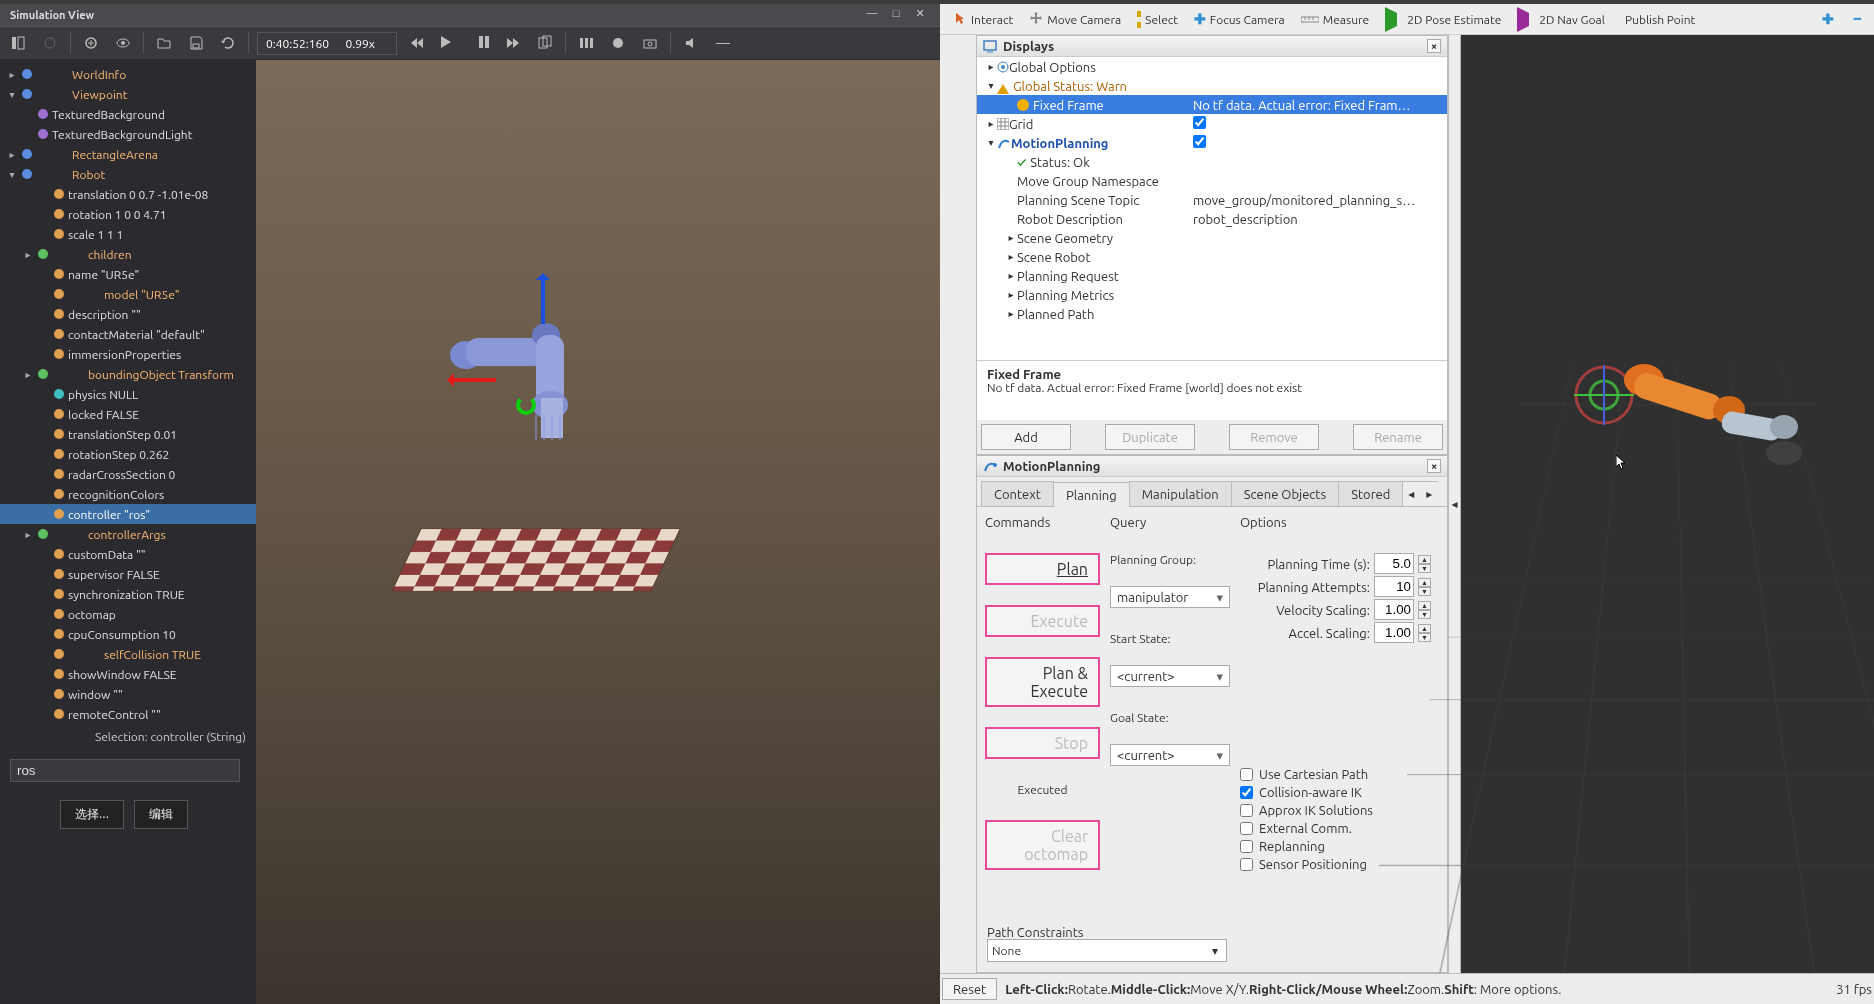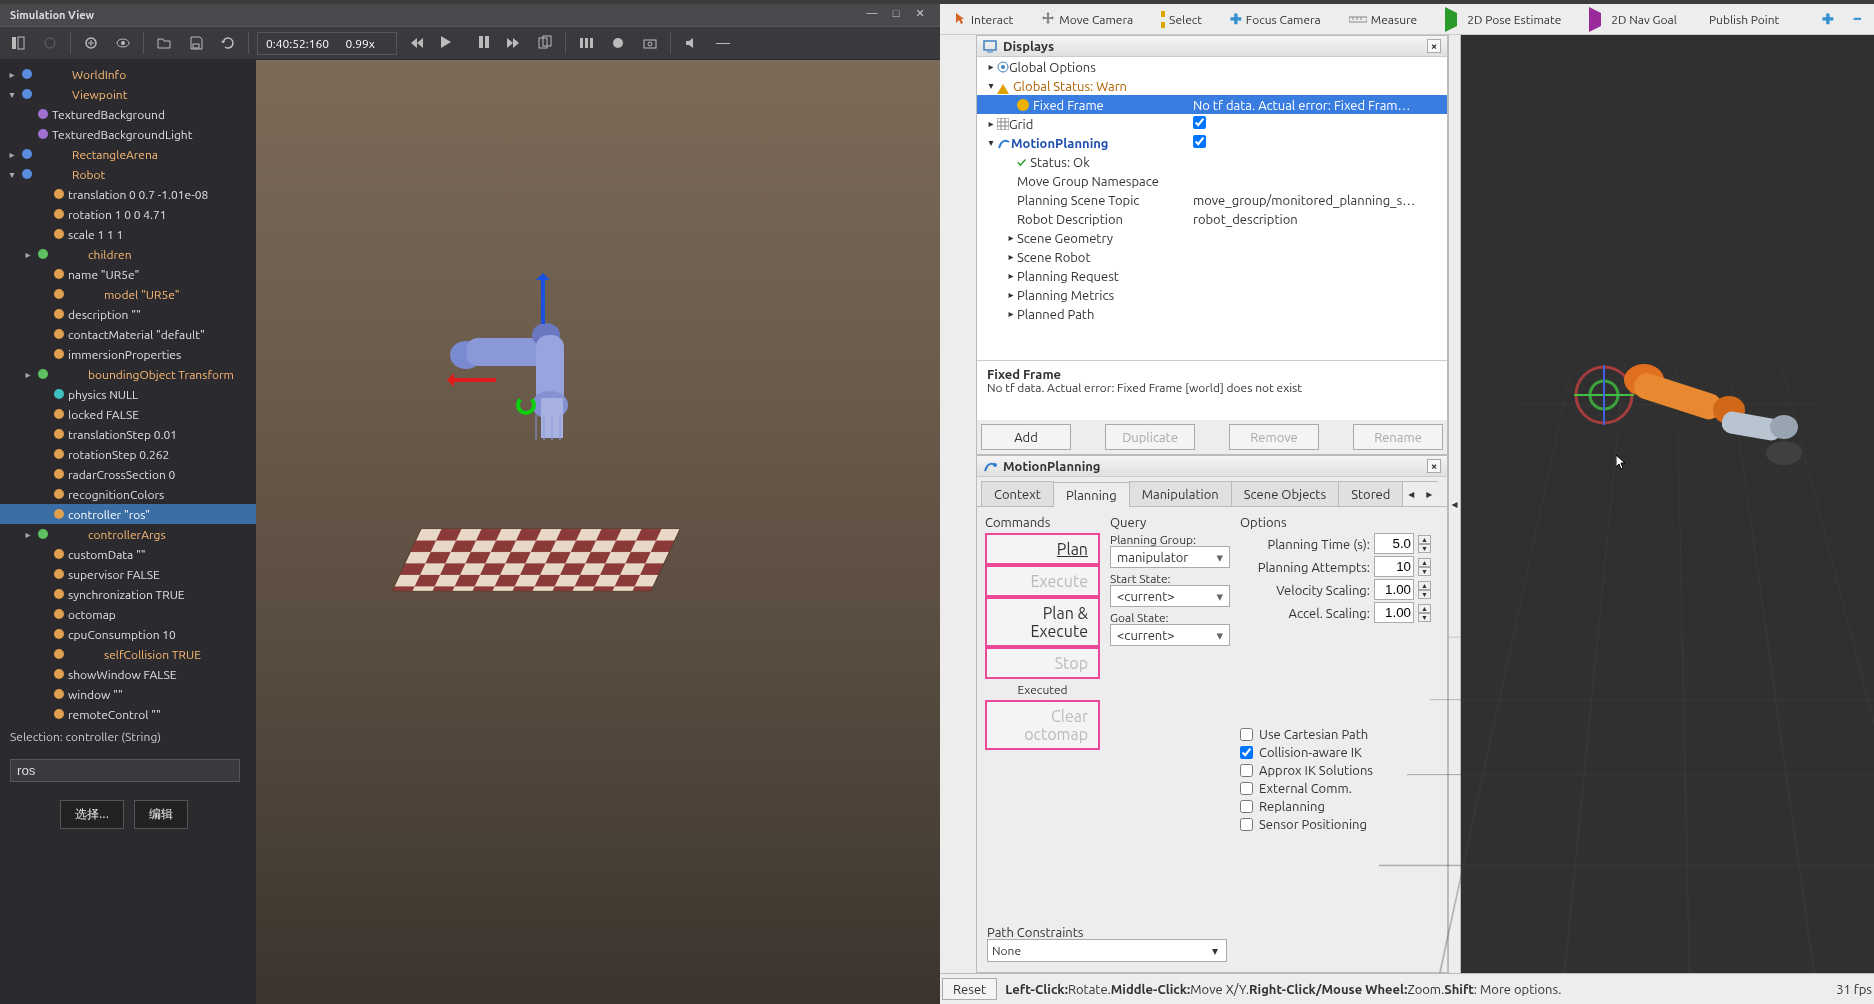--- a/index.html
+++ b/index.html
@@ -34,21 +34,21 @@
 .tw-bullet { width: 10px; height: 10px; border-radius: 50%; background: #888; margin: 0 4px; flex-shrink: 0; }
 .bullet-blue { background: #5a8de0; }
 .bullet-teal { background: #3ec0c0; }
 .bullet-purple { background: #a070d0; }
 .bullet-green { background: #5cc060; }
 .bullet-orange { background: #e0a050; }
 .tw-label { font-size: 12px; }
 .teal-txt { color: #fdba74; margin-left: 36px; }
 .white-txt { color: #e0e0e0; }
 
-.tree-footer { padding: 6px 10px; color: #ccc; font-size: 12px; }
+.tree-footer { padding: 6px 10px; color: #ccc; font-size: 12px; text-align: right; }
 .field-input { width: 230px; background: #3a3a3e; border: 1px solid #555; color: #ddd; padding: 3px 6px; margin: 10px; }
 .tree-btns { display: flex; gap: 10px; padding: 8px 10px 14px 60px; }
 .webots-btn { background: #222; color: #eee; border: 1px solid #555; padding: 5px 14px; font-size: 12px; }
 
 .viewport-3d { flex: 1; background: linear-gradient(#7b6a58 0%, #6d5d4c 30%, #5a4e41 60%, #3b342d 100%); position: relative; }
 .robot-vis { position: absolute; left: 180px; top: 220px; }
 .arrow-z { position: absolute; left: 105px; top: -4px; width: 4px; height: 48px; background: #1a50e0; }
 .arrow-z::before { content:''; position:absolute; top:-10px; left:-5px; border:7px solid transparent; border-bottom-color:#1a50e0; }
 .arrow-x { position: absolute; left: 14px; top: 98px; width: 46px; height: 4px; background: #e01a1a; }
 .arrow-x::before { content:''; position:absolute; left:-10px; top:-5px; border:7px solid transparent; border-right-color:#e01a1a; }
@@ -89,21 +89,21 @@
 .panel-btn { flex: 1; padding: 5px; background: #f4f4f4; border: 1px solid #aaa; text-align: center; font-size: 13px; }
 .panel-btn.disabled { color: #aaa; margin-left: 28px; }
 
 
 .mp-tabs { display: flex; background: #ededed; border-bottom: 1px solid #bbb; padding-top: 4px; padding-left: 4px; }
 .mp-tab { padding: 5px 12px; border: 1px solid #bbb; border-bottom: none; background: #e0e0e0; margin-right: -1px; font-size: 13px; }
 .mp-tab.active { background: #ededed; position: relative; top: 1px; }
 .tab-arrow { padding: 5px 6px; border-top:1px solid #bbb; }
 
 .mp-content { flex: 1; padding: 8px; display: flex; gap: 10px; background: #ededed; }
-.mp-col { display: flex; flex-direction: column; gap: 0; }
+.mp-col { display: flex; flex-direction: column; gap: 20px; }
 .mp-col-label { font-size: 13px; margin-bottom: 4px; }
 .mp-button { padding: 5px 10px; background: #f4f4f4; border: 2px solid #ec4899; font-size: 16px; text-align:right; }
 .mp-button.disabled { color: #bbb; }
 .mp-select { padding: 3px 6px; border: 1px solid #aaa; background: #fff; font-size: 13px; position: relative; }
 .mp-select::after { content: '▾'; position: absolute; right: 6px; color: #666; }
 .mp-opt-row { display: flex; align-items: center; gap: 4px; margin-bottom: 2px; }
 .mp-opt-label { width: 130px; text-align: right; font-size: 13px; }
 .spin-input { width: 40px; padding: 2px; border: 1px solid #aaa; text-align: right; }
 .spin-btns { display:flex; flex-direction:column; font-size:7px; line-height:7px; }
 .spin-btns div { border: 1px solid #aaa; padding: 0 2px; background:#f0f0f0; }
@@ -444,21 +444,21 @@
           <div class="arrow-z"></div>
           <div class="arrow-x"></div>
           <div class="arrow-y"></div>
         </div>
       </div>
     </div>
   </div>
 
   <div class="right-pane">
     <div class="rviz-toolbar">
-      <div id="rviz-tools" style="display:flex;gap:14px;align-items:center;flex:1;">
+      <div id="rviz-tools" style="display:flex;gap:2px;align-items:center;flex:1;">
           <div class="rviz-tool">
             <span><svg width="14" height="14">
                 <path d="M3 2 L3 12 L6 9 L8 13 L10 12 L8 8 L11 8 Z" fill="#d86020"></path>
               </svg></span>
             <span>Interact</span>
           </div>
           <div class="rviz-tool">
             <span><svg width="14" height="14">
                 <path d="M7 1l2 2h-1v3h3v-1l2 2-2 2v-1h-3v3h1l-2 2-2-2h1v-3h-3v1l-2-2 2-2v1h3v-3h-1z" fill="#888"></path>
               </svg></span>

